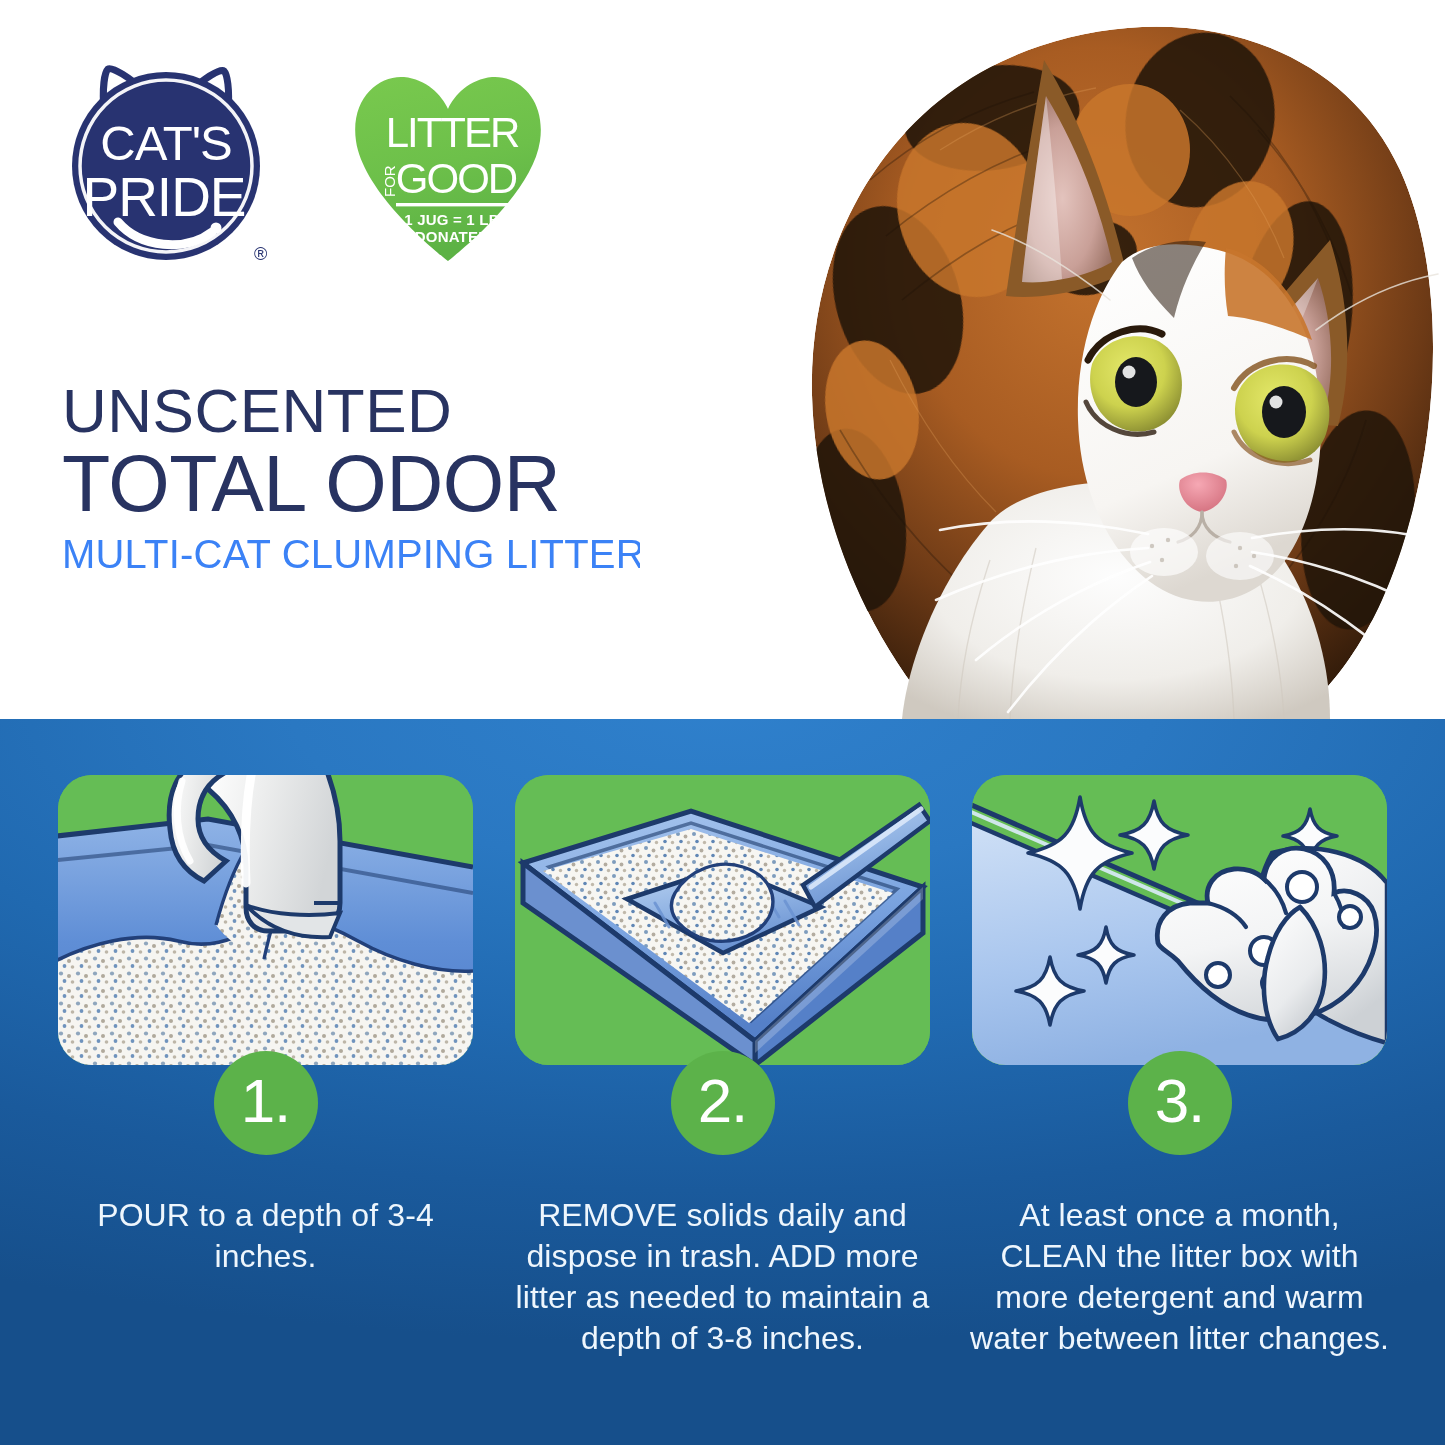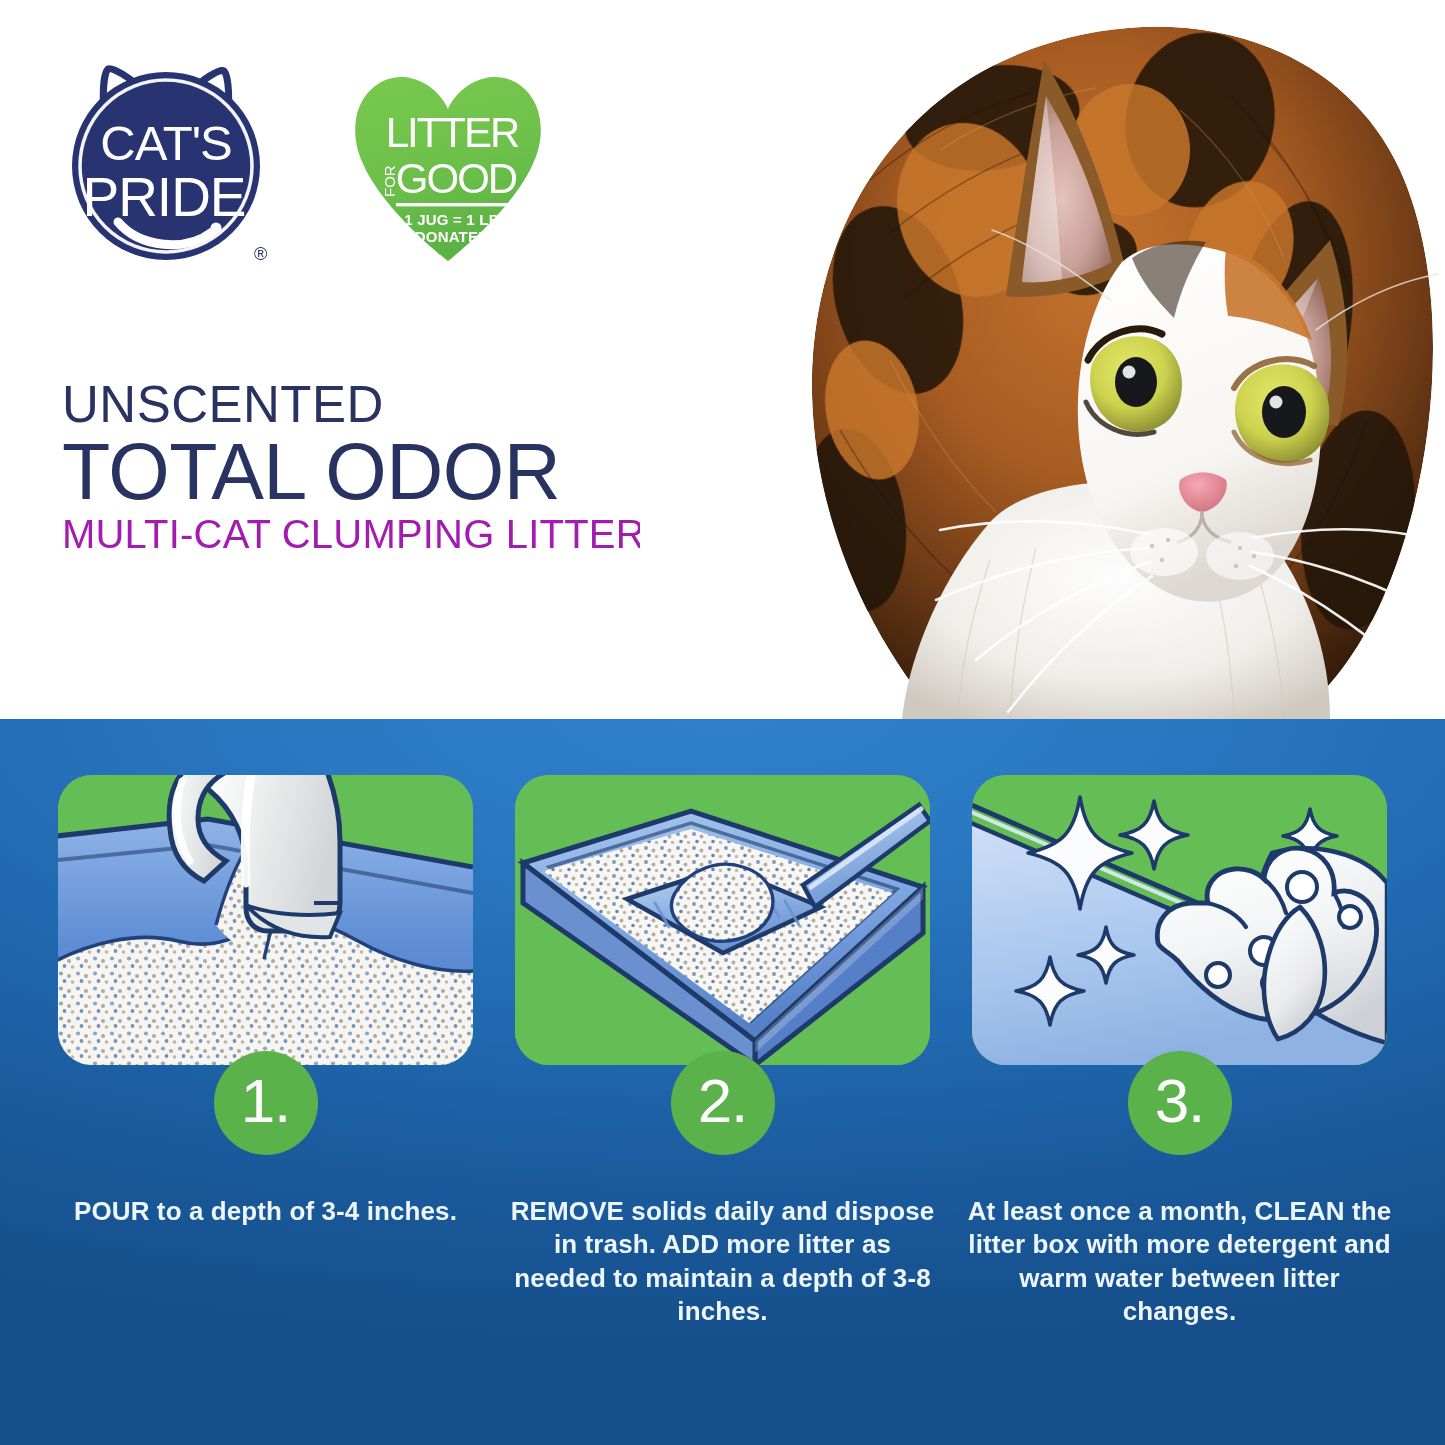--- a/index.html
+++ b/index.html
@@ -20,30 +20,30 @@
   
   #logo-row { position:absolute; left:58px; top:52px; height:215px; }
 
   .cp-logo { position:absolute; left:0; top:4px; width:218px; height:212px; }
 
   .lfg-logo { position:absolute; left:290px; top:13px; width:200px; height:208px; }
 
   
   #headline { position:absolute; left:62px; top:378px; width:660px; }
   #kicker {
-    font-size:51px; font-weight:400; letter-spacing:.5px;
+    font-size:62px; font-weight:400; letter-spacing:.5px;
     color:#283361; line-height:1.06; white-space:nowrap;
   }
   .big-line {
     font-size:79px; font-weight:400; letter-spacing:-0.5px;
     color:#283361; line-height:1.01; white-space:nowrap;
   }
   #subline {
     font-size:40px; font-weight:400; letter-spacing:.2px;
-    color:#a21caf; line-height:1.1; white-space:nowrap;
+    color:#3b82f6; line-height:1.1; margin-top:8px; white-space:nowrap;
   }
 
   
   #cat-photo {
     position:absolute; left:640px; top:0; width:805px; height:719px;
     overflow:hidden;
   }
 
   
   #steps-panel {
@@ -72,21 +72,21 @@
     background:#5cb24a;
     display:flex; align-items:center; justify-content:center;
     color:#ffffff; font-size:62px; line-height:1; font-weight:400;
     letter-spacing:-1px; padding-bottom:4px;
     z-index:4;
   }
 
   .caption {
     position:absolute; left:-7px; top:420px; width:429px;
     text-align:center; color:#eef6fd;
-    font-size:26px; line-height:1.28; font-weight:700;
+    font-size:32px; line-height:1.28; font-weight:400;
     letter-spacing:.1px;
   }
 </style>
 </head>
 <body>
 
 <div id="hero">
 
   <div id="logo-row">
 

